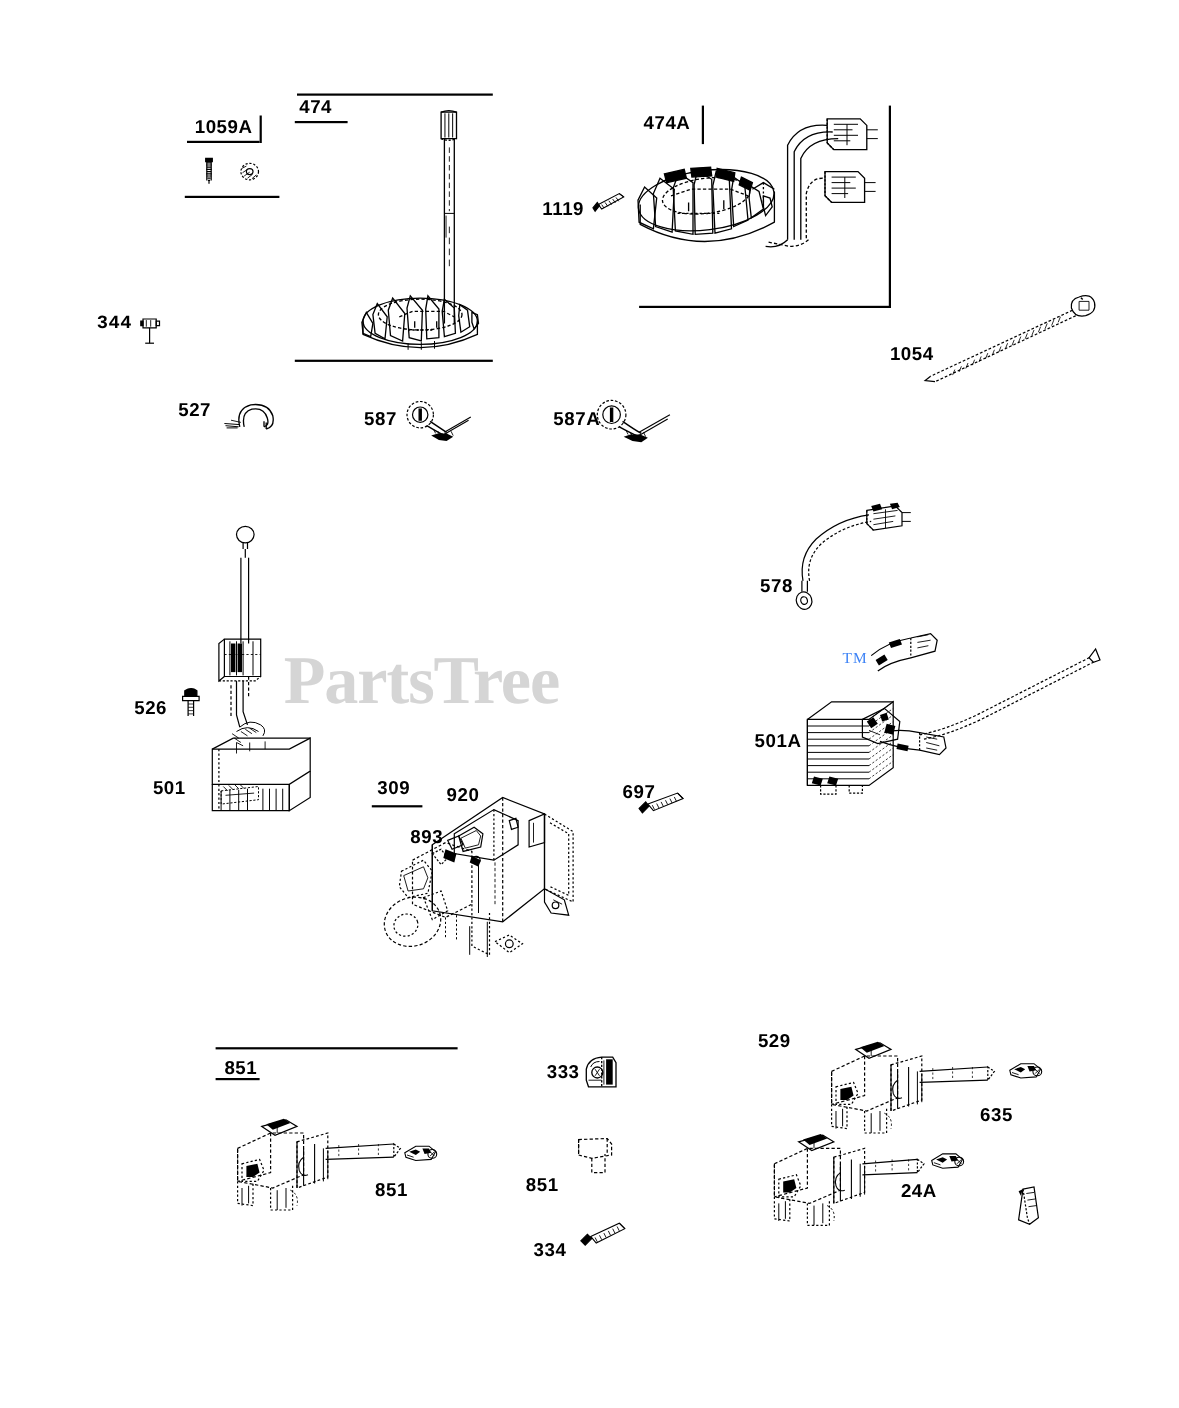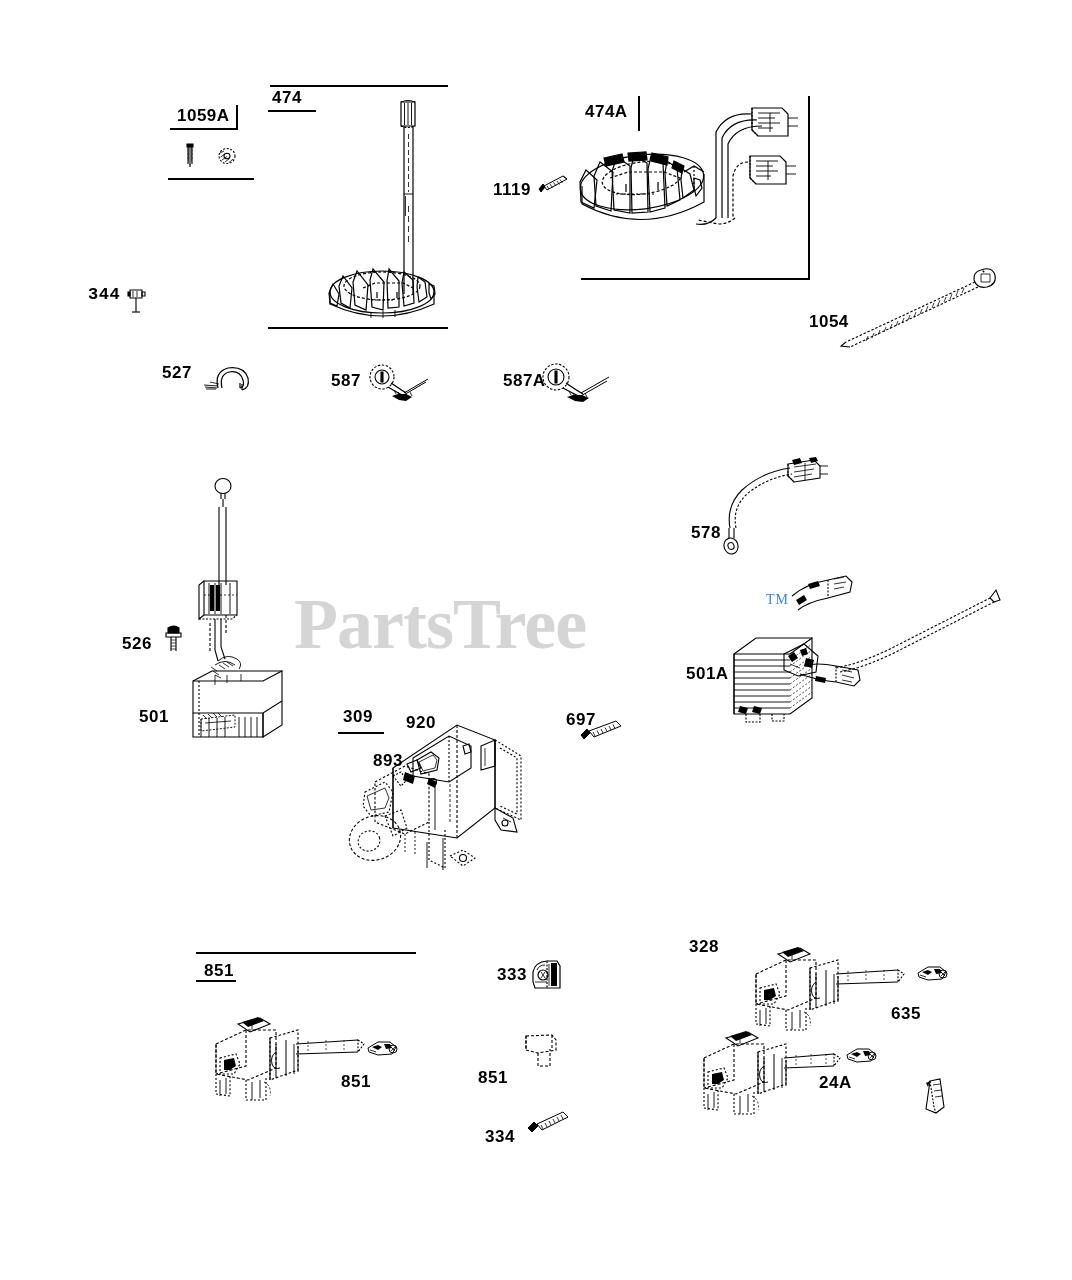--- a/index.html
+++ b/index.html
@@ -34,27 +34,26 @@
   .vline { width: 2px; }
   .part { position: absolute; }
   .part svg { display: block; overflow: visible; }
   
   #watermark {
     position: absolute;
     left: 258px;
     top: 588px;
     font-family: "Liberation Serif", serif;
     font-weight: bold;
-    font-size: 72px;
+    font-size: 62px;
     color: #d5d5d5;
     letter-spacing: -1px;
     line-height: 1;
     user-select: none;
     white-space: nowrap;
-    margin-left: 36px;
   }
   #watermark-tm {
     position: absolute;
     left: 766px;
     top: 592px;
     font-family: Liberation Serif, serif;
     font-size: 14px;
     color: #3b82f6;
     letter-spacing: 1px;
     user-select: none;
@@ -569,21 +568,21 @@
         <path d="M3 20 L9 14 L13 18 L7 24 Z" fill="#000"></path>
         <path d="M12 16 L38 4 L43 9 L17 22 Z"></path>
         <g stroke-width="0.8">
           <path d="M16 17 L18 21 M20 15 L22 19 M24 13 L26 17 M28 11 L30 15 M32 9 L34 13 M36 7 L38 11"></path>
         </g>
         <path d="M38 4 L43 9"></path>
       </g>
     </svg>
   </div>
 
-  <div class="callout" style="left:689px; top:938px;">328</div>
+  <div class="callout" style="left:689px; top:938px;">529</div>
 
   <div class="part" style="left:748px; top:938px;">
     <svg width="170" height="95" viewBox="0 0 170 95">
       <g stroke="#000" stroke-width="1.1" fill="none">
         <path d="M8 36 L38 22 L68 22 L68 60 L40 72 L8 66 Z" stroke-dasharray="3 2"></path>
         <path d="M8 36 L8 66 M38 22 L38 58 L8 66" stroke-dasharray="3 2"></path>
         <path d="M30 16 L52 10 L62 16 L42 24 Z"></path>
         <path d="M34 14 L50 9 L56 13 L40 19 Z" fill="#000" stroke="none"></path>
         <path d="M44 12 L44 22" stroke-width="0.8"></path>
         <path d="M62 30 L90 22 L90 62 L62 72 Z" stroke-dasharray="2.5 2"></path>

